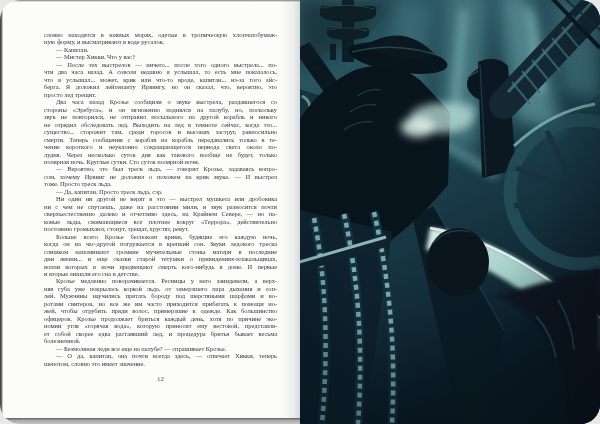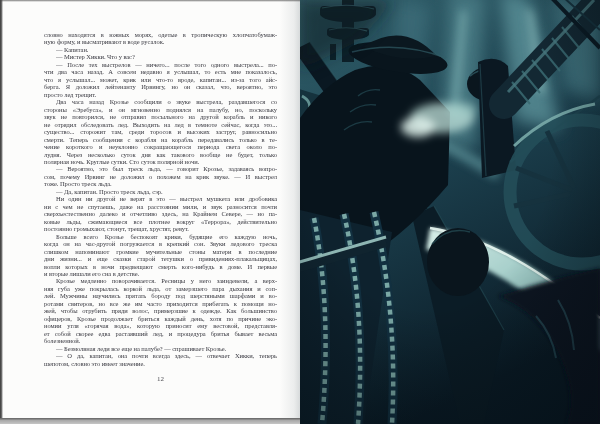--- a/index.html
+++ b/index.html
@@ -1,18 +1,18 @@
 <!DOCTYPE html>
 <html><head>
 <meta charset="utf-8">
 <style>
   html,body{margin:0;padding:0;background:#e8e8e8;}
   .spread{
     position:relative;width:600px;height:424px;overflow:hidden;
-    background:#fbfbfa;font-family:"Liberation Serif","DejaVu Serif",serif;
+    background:#fbfbfa;font-family:"Liberation Serif","DejaVu Serif",serif;border-radius:20px;
   }
   
   .page-left{position:absolute;left:0;top:0;width:300px;height:424px;background:#fcfcfb;}
   .text-block{
     position:absolute;left:44px;top:31px;width:233px;
     color:#3a3a42;font-size:6.5px;line-height:7.48px;
     letter-spacing:-0.01em;
   }
   .line{height:7.48px;overflow:hidden;text-align:justify;text-align-last:justify;text-justify:inter-word;white-space:normal;}
   .line.end{text-align-last:left;}

